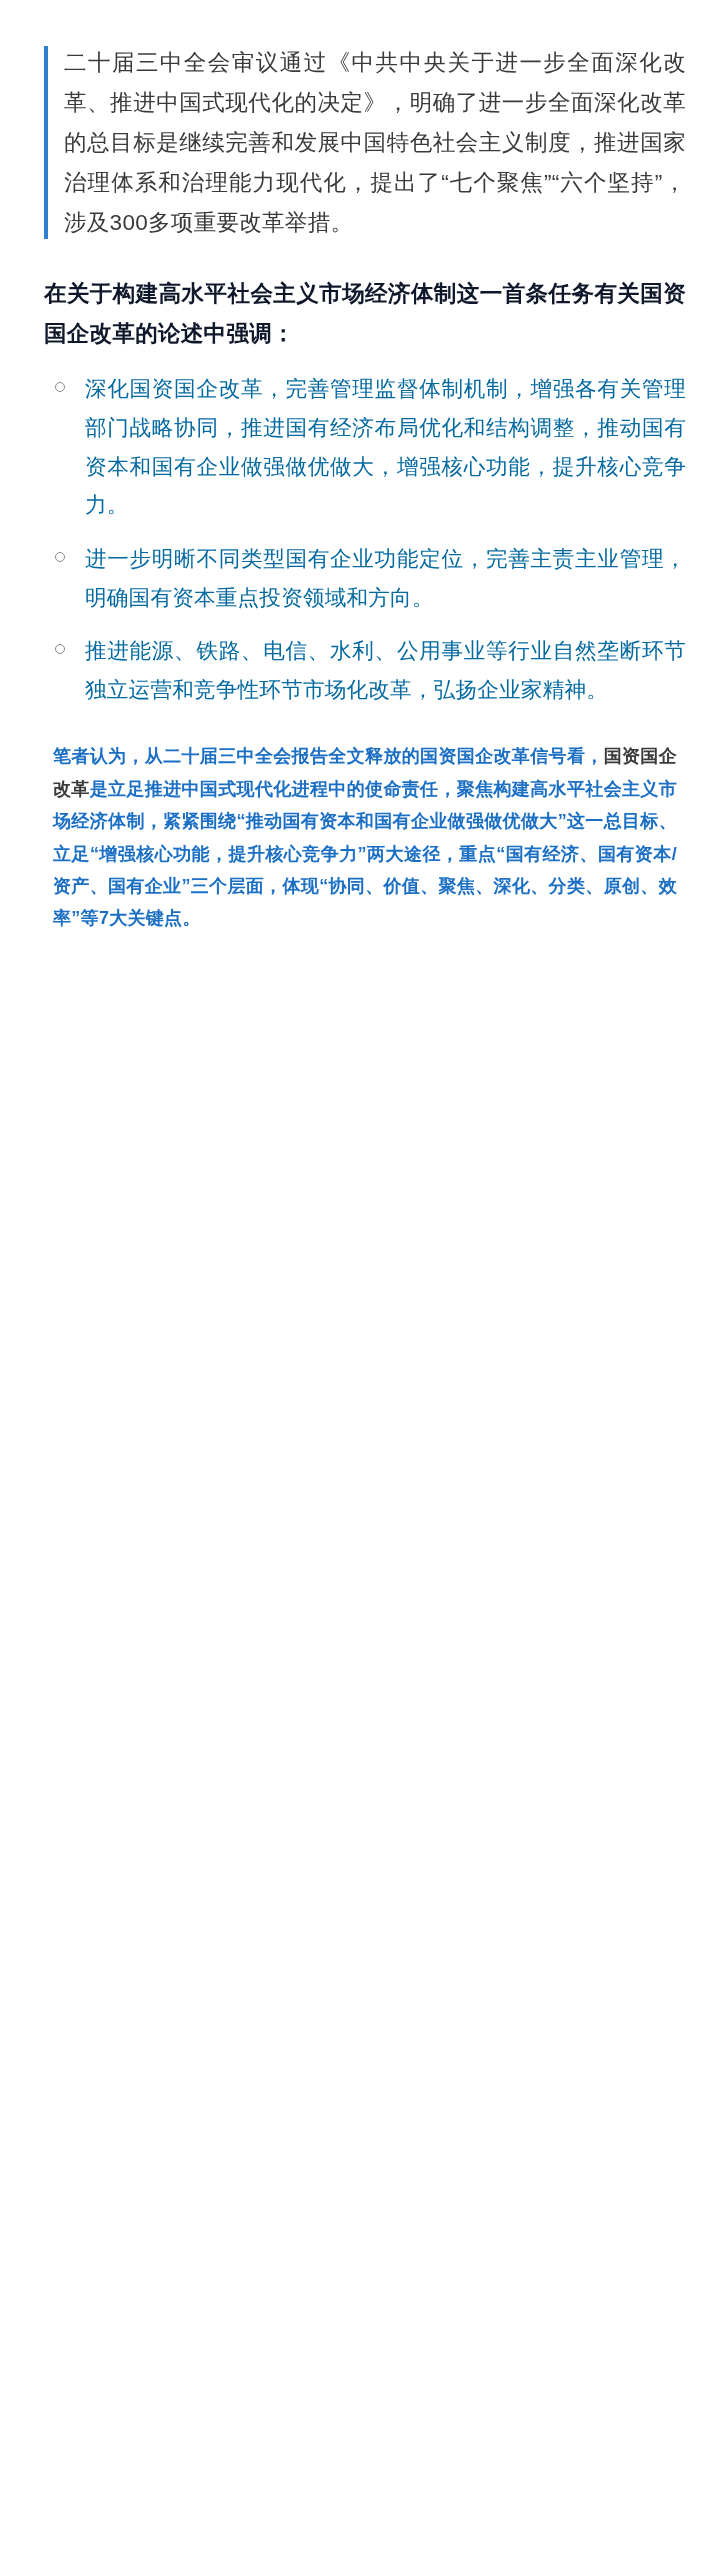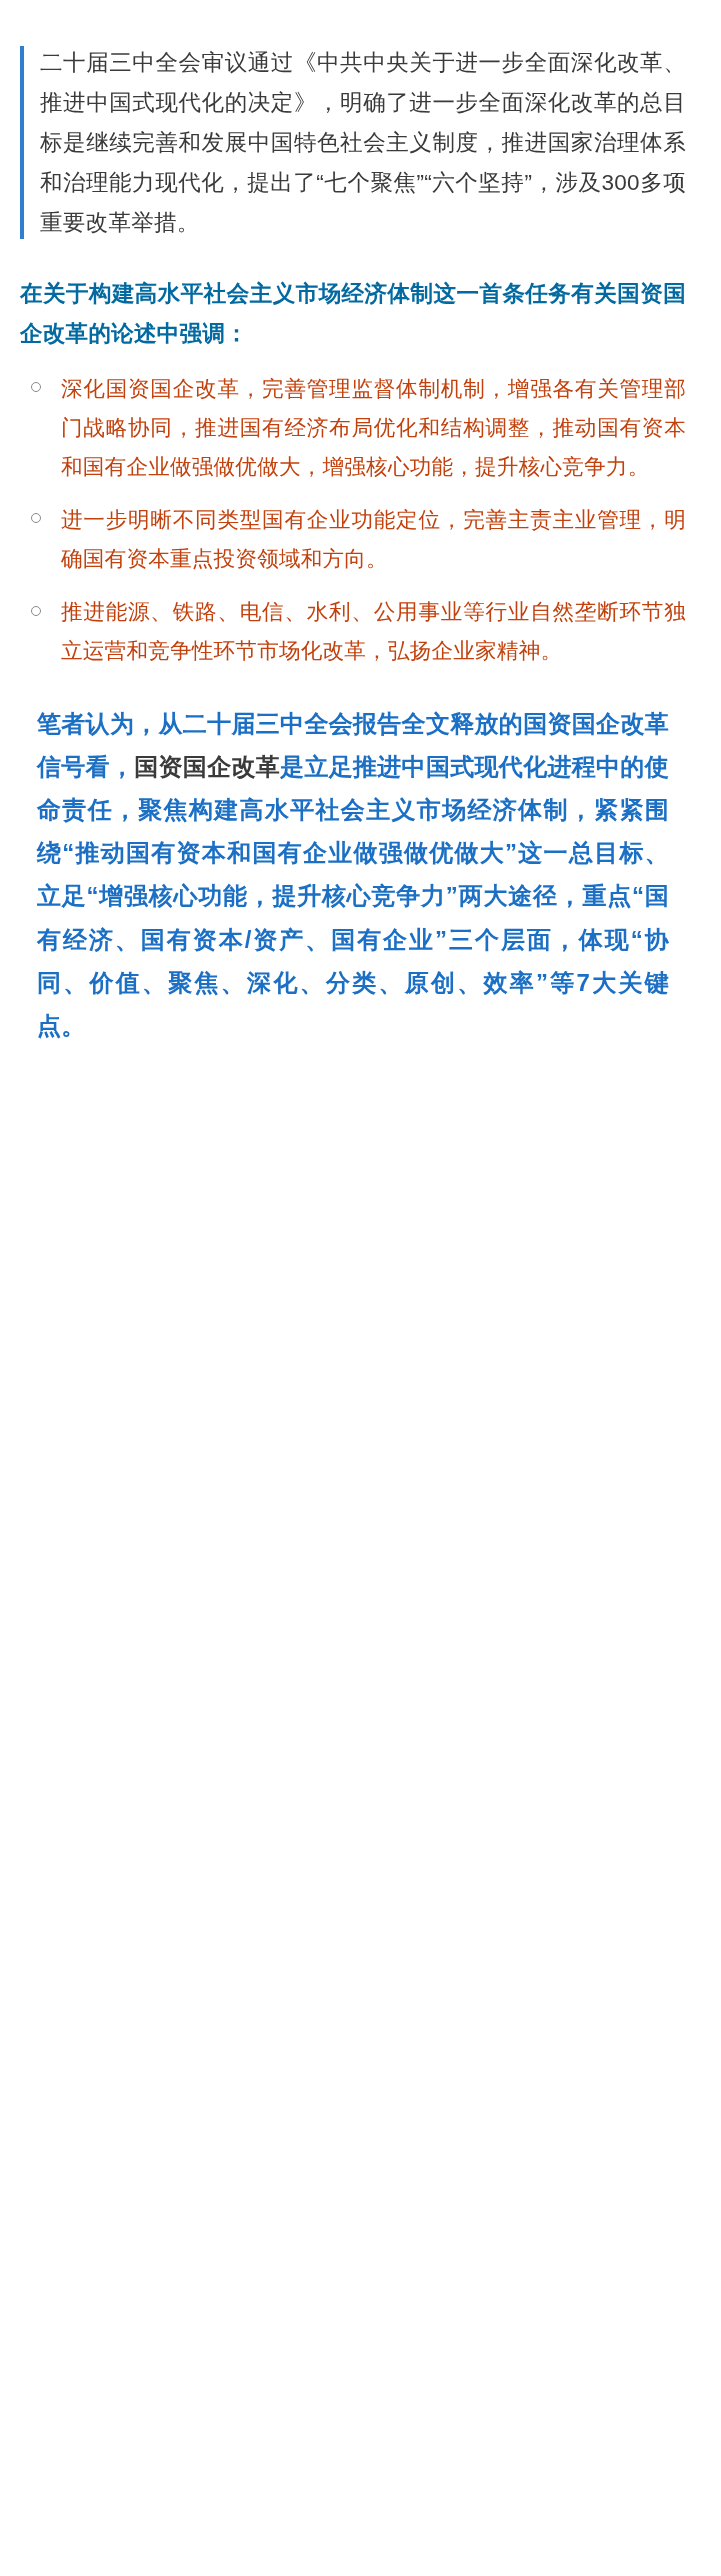--- a/index.html
+++ b/index.html
@@ -10,21 +10,21 @@
   body {
     width: 722px;
     min-height: 2576px;
     font-family: "Liberation Sans", sans-serif;
     color: #3b3b3b;
   }
   .page {
     width: 722px;
     min-height: 2576px;
     box-sizing: border-box;
-    padding: 20px 36px 27px 20px;
+    padding: 20px 36px 27px 44px;
     background: #ffffff;
   }
 
   
   .intro-block {
     position: relative;
     padding-left: 20px;
     margin-bottom: 31px;
   }
   .intro-block .rule {
@@ -42,63 +42,63 @@
     text-align: justify;
     text-justify: inter-ideograph;
     letter-spacing: 0.3px;
   }
 
   
   .blue-heading {
     font-size: 22.5px;
     line-height: 1.78;
     font-weight: bold;
-    color: #0369a1;
+    color: #0f172a;
     text-align: justify;
     text-justify: inter-ideograph;
     margin: 0 0 16px 0;
     letter-spacing: 0.3px;
   }
 
   
   .bullet-list {
     list-style: none;
     margin: 0 0 31px 0;
     padding: 0;
   }
   .bullet-list li {
     position: relative;
     padding-left: 41px;
     margin-bottom: 14.4px;
     font-size: 21.6px;
     line-height: 1.8;
-    color: #c2410c;
+    color: #0369a1;
     text-align: justify;
     text-justify: inter-ideograph;
     letter-spacing: 0.2px;
   }
   .bullet-list li .marker {
     position: absolute;
     left: 10.8px;
     top: 12.6px;
     width: 10px;
     height: 10px;
     border: 1.8px solid #8a8a8a;
     border-radius: 50%;
     box-sizing: border-box;
   }
 
   
   .closing {
-    font-size: 24px;
+    font-size: 18px;
     line-height: 1.8;
     text-align: justify;
     text-justify: inter-ideograph;
     letter-spacing: 0.3px;
-    margin: 17px;
+    margin: 9px;
   }
   .closing .b {
     color: #1b6fc4;
     font-weight: bold;
   }
   .closing .d {
     color: #3a3a3a;
     font-weight: bold;
   }
 </style>

